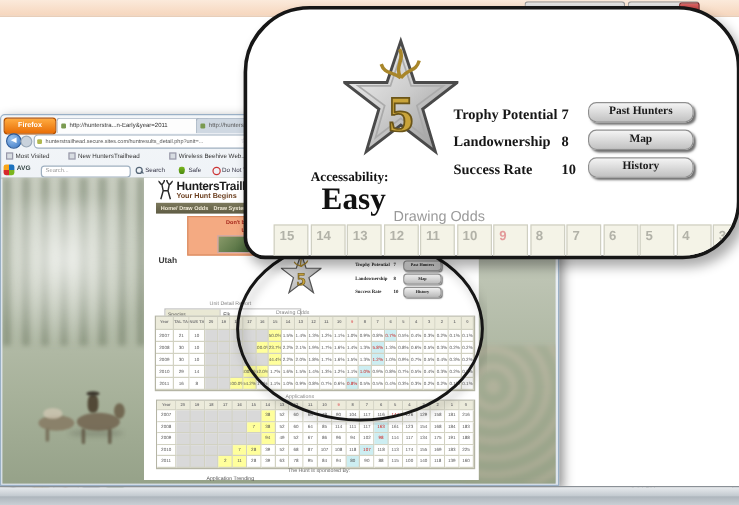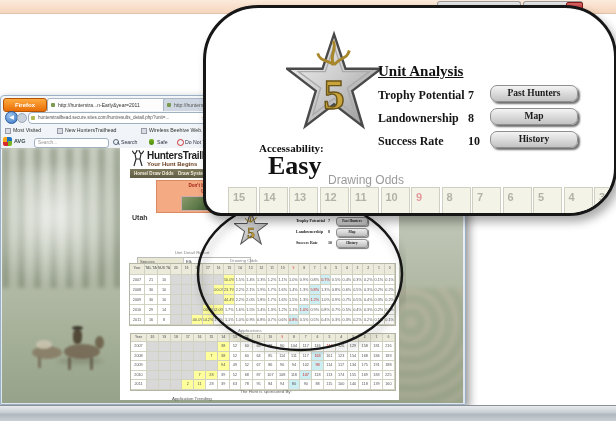--- a/index.html
+++ b/index.html
@@ -670,21 +670,20 @@
       </linearGradient>
         </defs>
       <polygon points="50,2 62,38 99,38 69,61 80,98 50,75 20,98 31,61 1,38 38,38" fill="url(#sg1)" stroke="#4a4a4a" stroke-width="2.5"></polygon>
       <polygon points="50,14 59,41 87,41 64,58 72,86 50,69 28,86 36,58 13,41 41,41" fill="none" stroke="#aaaaaa" stroke-width="1.5"></polygon>
       <path d="M50,34 C44,24 54,18 49,9 M50,34 C57,25 63,29 66,19 M50,34 C42,28 36,31 33,22" stroke="#a8862a" fill="none" stroke-width="3"></path>
       <text x="50" y="80" font-size="44" font-weight="bold" text-anchor="middle" fill="#c9a43a" stroke="#6b5518" stroke-width="1.5" font-family="serif">5</text>
     </svg>
 
     <div class="abs" id="b-acc">Accessability:</div>
     <div class="abs" id="b-easy">Easy</div>
-    <div class="abs" id="b-title">Unit Analysis</div>
 
     <span class="brow-label" style="top:80px;">Trophy Potential</span>
     <span class="brow-val" style="top:80px;">7</span>
     <div class="bbtn" style="top:77px;">Past Hunters</div>
     <span class="brow-label" style="top:103px;">Landownership</span>
     <span class="brow-val" style="top:103px;">8</span>
     <div class="bbtn" style="top:100px;">Map</div>
     <span class="brow-label" style="top:126px;">Success Rate</span>
     <span class="brow-val" style="top:126px;">10</span>
     <div class="bbtn" style="top:123px;">History</div>

